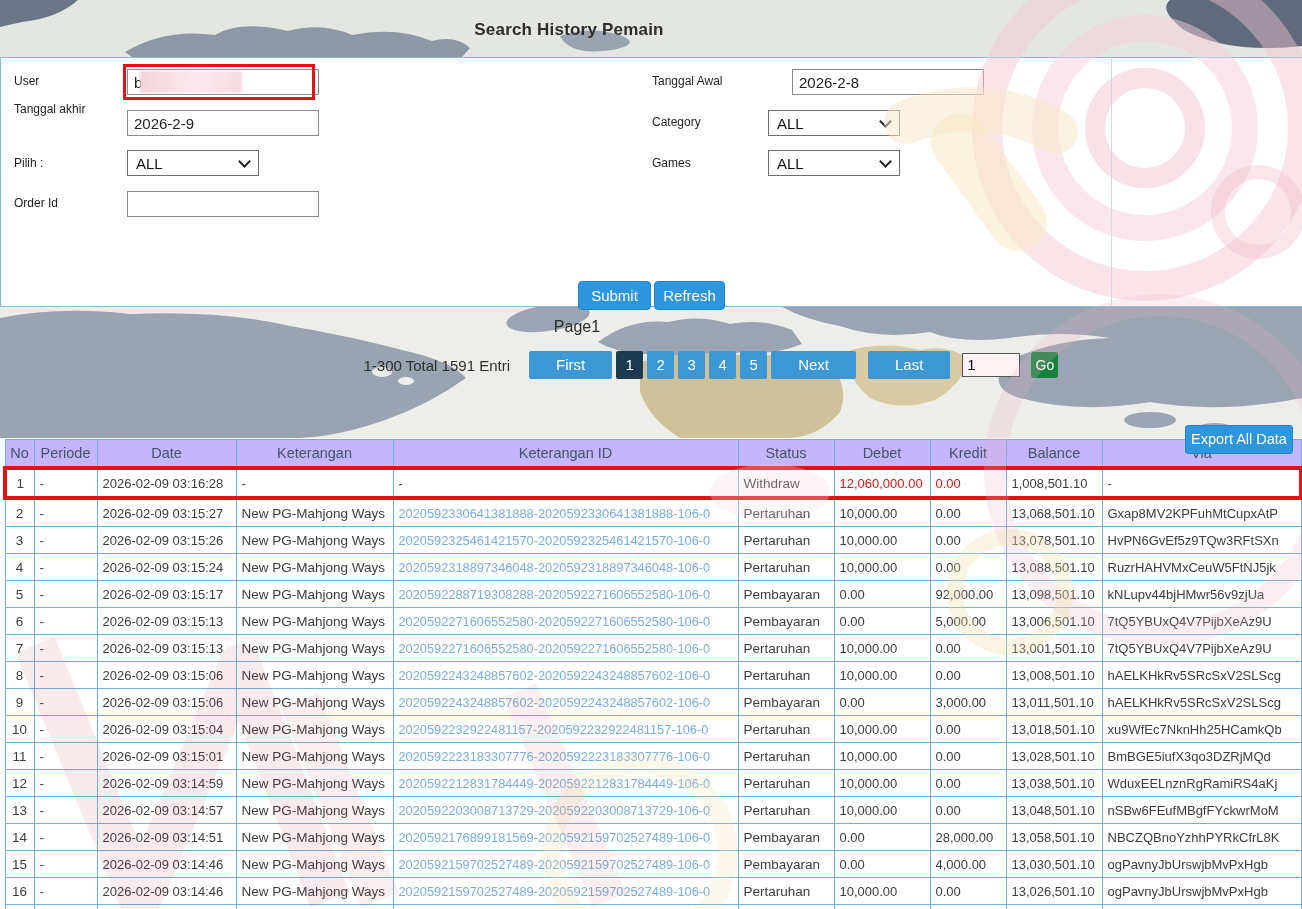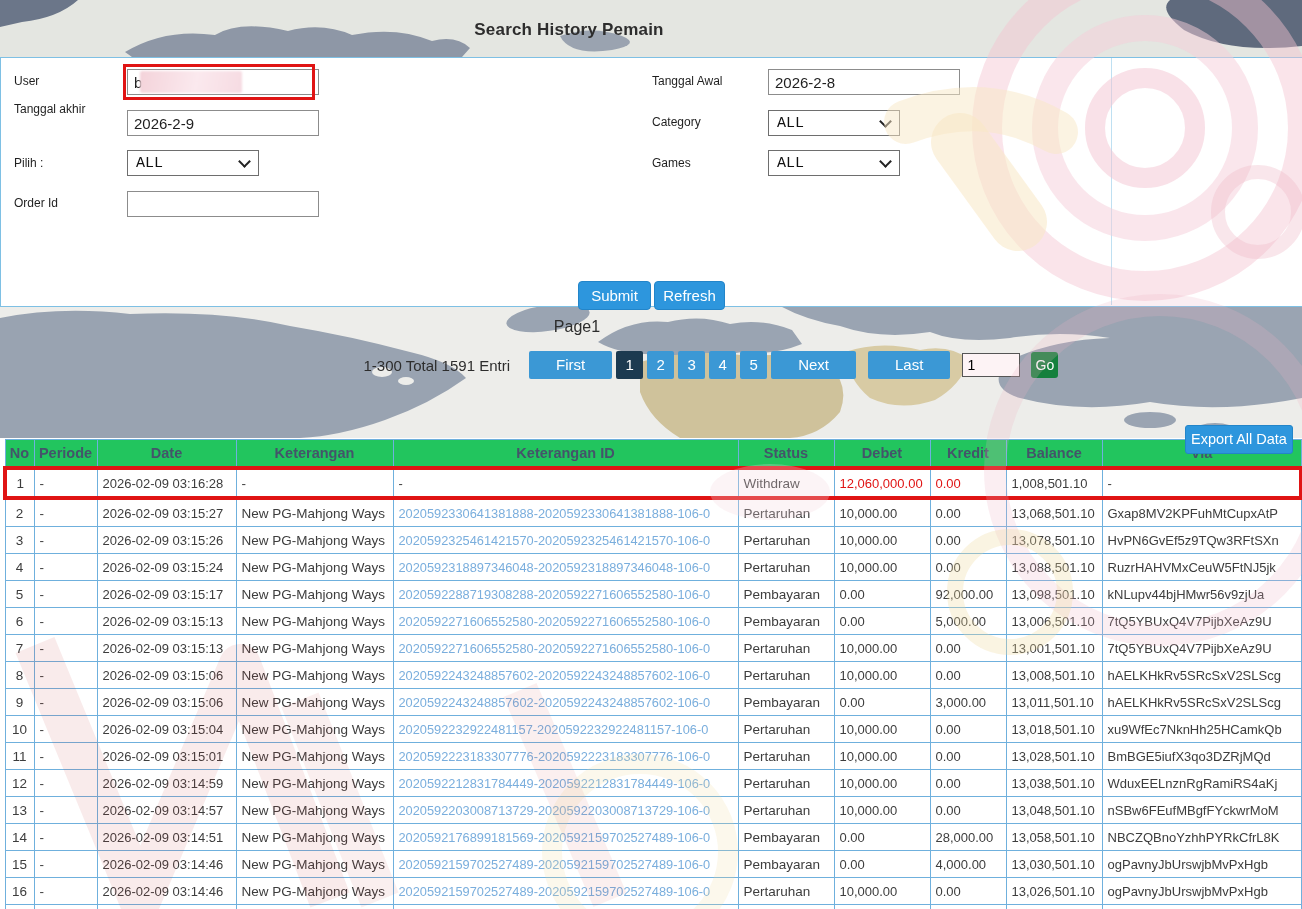--- a/index.html
+++ b/index.html
@@ -25,21 +25,21 @@
   }
   .panel-divider{position:absolute;left:1111px;top:58px;width:1px;height:247px;background:#bfe0f2;z-index:2;}
   .f-label{position:absolute;font-size:12px;color:#1f1f1f;z-index:2;}
   .f-input{
     position:absolute;height:24px;width:178px;border:1px solid #8c8c8c;background:#fff;
     font-family:inherit;font-size:15px;color:#1f1f1f;padding:0 6px;box-sizing:content-box;z-index:2;outline:none;
   }
   .f-select{
     position:absolute;height:26px;width:132px;border:1px solid #6e6e6e;background:#fff;
     display:flex;align-items:center;justify-content:space-between;padding:0 9px 0 8px;
-    box-sizing:border-box;font-size:15px;color:#111;z-index:2;cursor:default;font-family:Liberation Mono, monospace;
+    box-sizing:border-box;font-size:15px;color:#111;z-index:2;cursor:default;
   }
   .chev{width:7px;height:7px;border-right:2px solid #222;border-bottom:2px solid #222;transform:rotate(45deg);margin-top:-4px;}
   .annot-box{position:absolute;border:3px solid #e01414;z-index:4;}
   .redact{
     position:absolute;left:140px;top:71px;width:102px;height:22px;z-index:3;
     background:linear-gradient(100deg,#f4d3da 0%,#fbe9ee 55%,#f6dbe2 100%);
     filter:blur(1px);border-radius:2px;
   }
   .btn{
     position:absolute;background:#2d96dd;border:1px solid #2385c9;border-radius:4px;
@@ -62,21 +62,21 @@
   .goto-input{
     margin-left:8px;width:48px;height:22px;border:1px solid #555;background:#fdf3f5;
     font-family:inherit;font-size:14px;padding:0 4px;outline:none;
   }
   .go-btn{margin-left:7px;background:#15803d;color:#fff;width:27px;height:26px;line-height:26px;text-align:center;font-size:14px;border-radius:3px;cursor:pointer;}
   
   .tbl-wrap{position:absolute;left:3px;top:439px;width:1296px;z-index:1;background:#fff;}
   table{border-collapse:collapse;table-layout:fixed;width:1296px;}
   th,td{border:1px solid #6fb0dd;overflow:hidden;white-space:nowrap;}
   th{
-    height:26px;background:#22c55e;color:#44546a;font-size:14.5px;font-weight:bold;text-align:center;padding:0 4px;
+    height:26px;background:#c4b5fd;color:#44546a;font-size:14.5px;font-weight:normal;text-align:center;padding:0 4px;
   }
   td{height:26px;font-size:13.5px;color:#3d3d3d;padding:0 5px;text-align:left;background:#fff;}
   td.c0{text-align:center;padding:0 2px;}
   td.c2{font-size:13px;}
   td.c4{font-size:12.8px;}
   td.c6,td.c7,td.c8{font-size:13px;}
   td.c9{font-size:13px;}
   .link{color:#7aaedd;cursor:pointer;}
   tr.highlight td{border-top:4px solid #e01414;border-bottom:4px solid #e01414;}
   tr.highlight td:first-child{border-left:4px solid #e01414;}
@@ -123,21 +123,21 @@
 <div class="f-label" style="left:14px;top:156px;">Pilih :</div>
 <div class="f-select" style="left:127px;top:150px;">
   <span>ALL</span>
   <span class="chev"></span>
 </div>
 
 <div class="f-label" style="left:14px;top:196px;">Order Id</div>
 <input class="f-input" style="left: 127px; top: 191px;" value="">
 
 <div class="f-label" style="left:652px;top:74px;">Tanggal Awal</div>
-<input class="f-input" style="left: 768px; top: 69px;" value="2026-2-8">
+<input class="f-input" style="left: 792px; top: 69px;" value="2026-2-8">
 
 <div class="f-label" style="left:652px;top:115px;">Category</div>
 <div class="f-select" style="left:768px;top:110px;">
   <span>ALL</span>
   <span class="chev"></span>
 </div>
 
 <div class="f-label" style="left:652px;top:156px;">Games</div>
 <div class="f-select" style="left:768px;top:150px;">
   <span>ALL</span>

